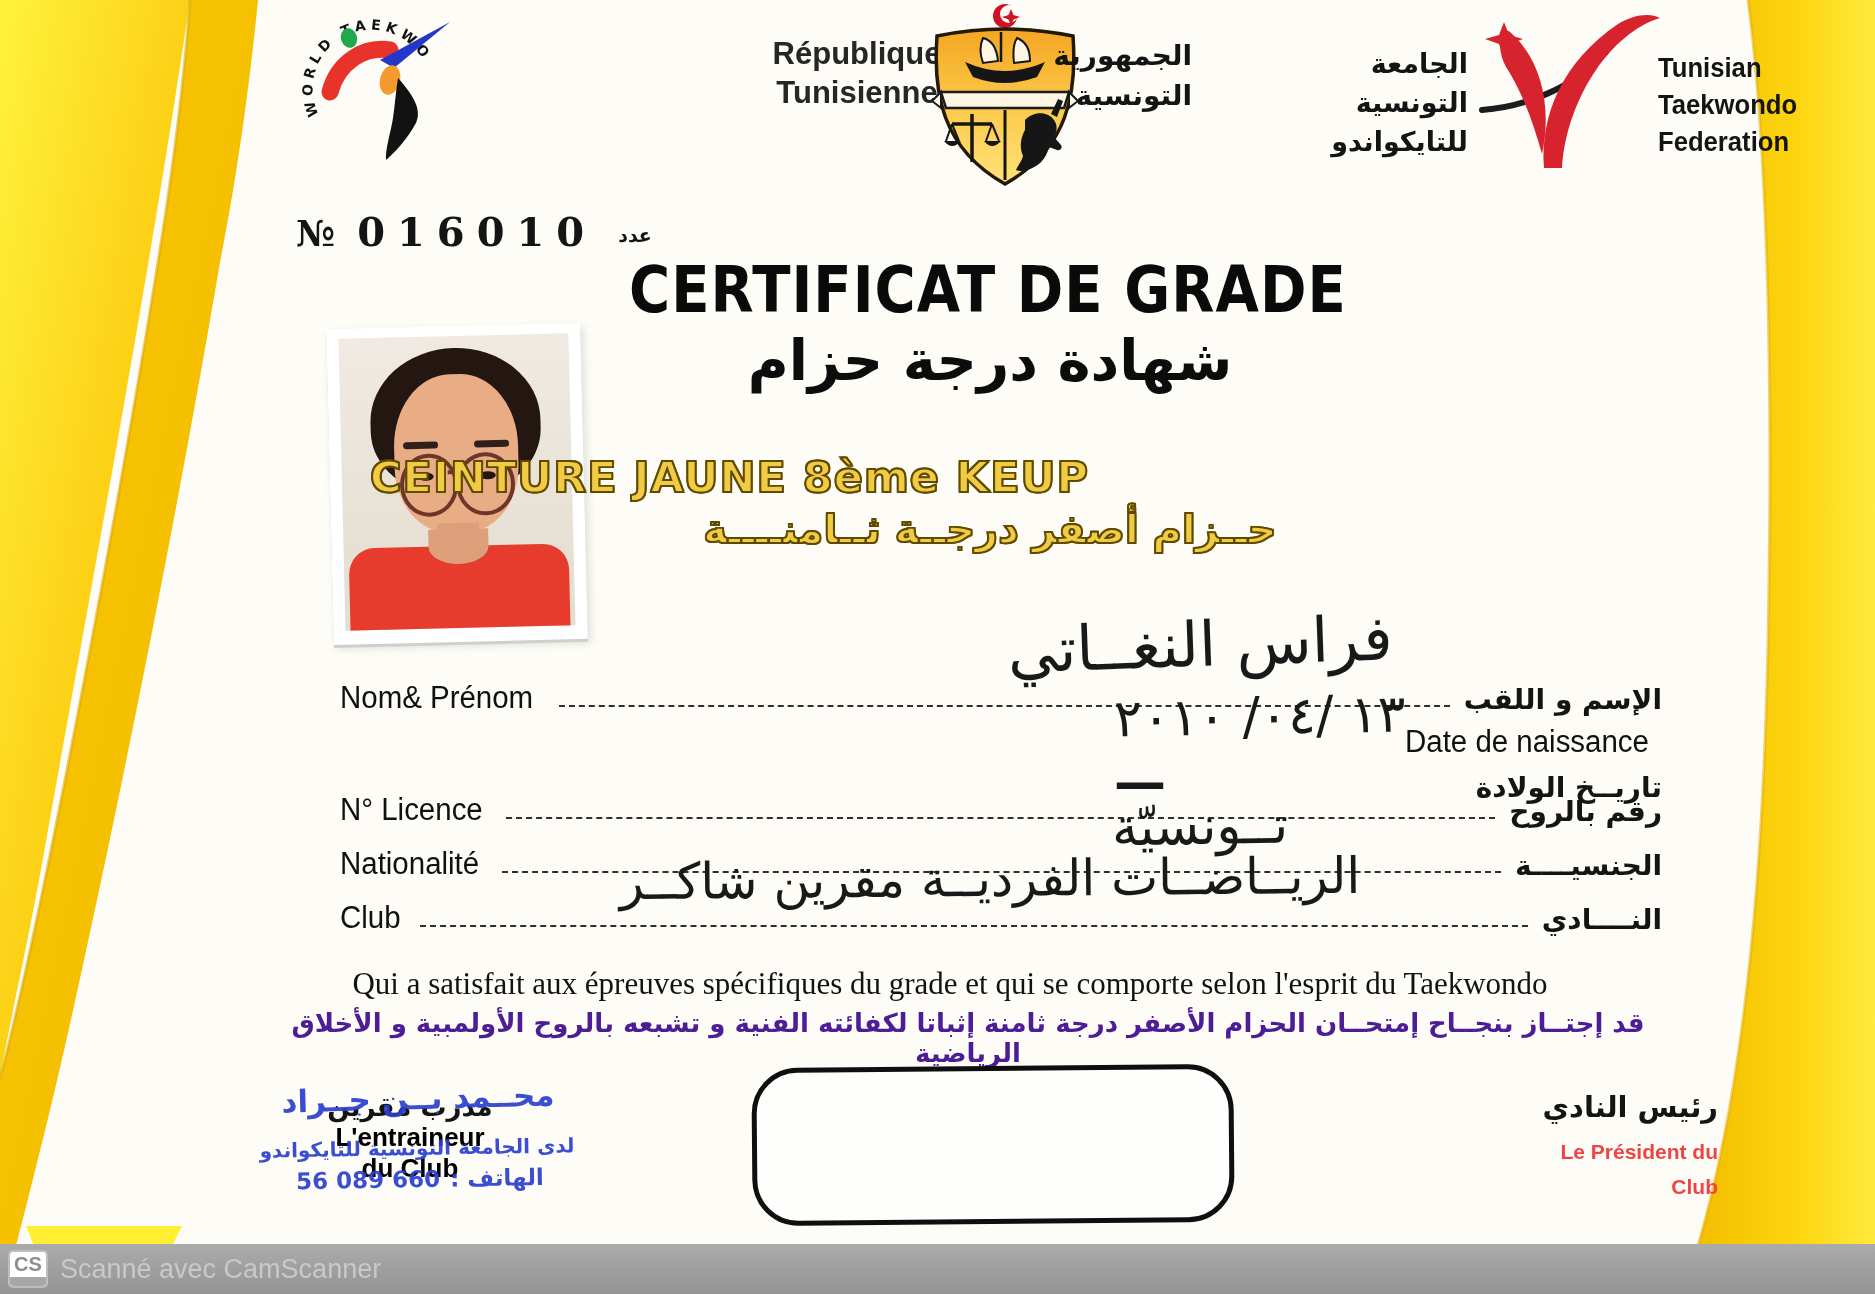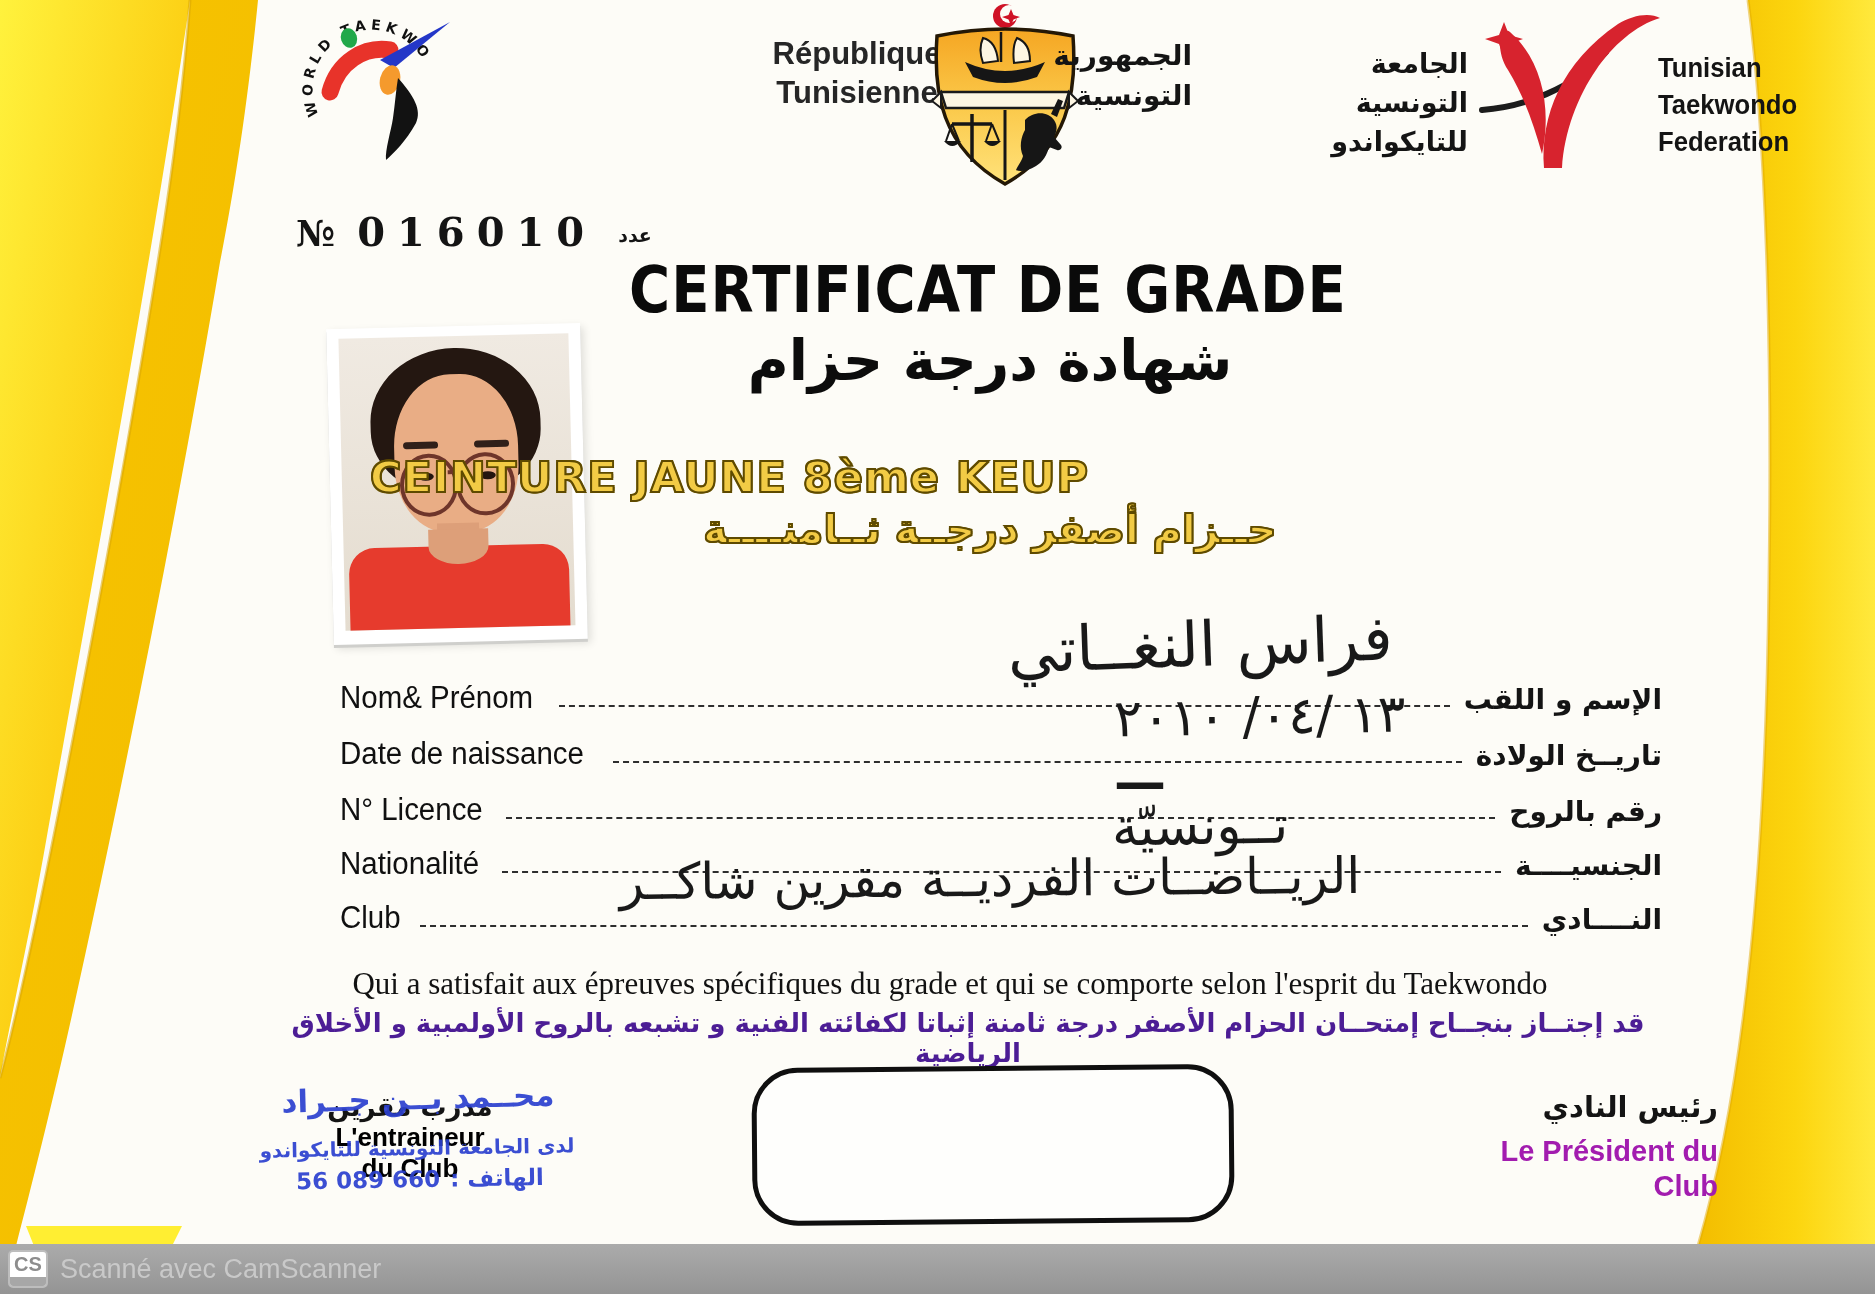--- a/index.html
+++ b/index.html
@@ -74,21 +74,21 @@
 
   
   .stamp-box{left:752px;top:1066px;width:472px;height:148px;border:5px solid #0f0f0f;
              border-radius:46px;transform:rotate(-.5deg);z-index:2;background:#fefefc;}
   .trainer{left:250px;top:1092px;width:320px;text-align:center;z-index:3;}
   .trainer .ar{font-family:"DejaVu Sans",sans-serif;font-size:26px;font-weight:700;direction:rtl;}
   .trainer .fr{font-size:26px;font-weight:700;color:#000000;line-height:31px;}
   .stamp-blue{color:#2b40cf;font-family:"DejaVu Sans",sans-serif;font-weight:700;z-index:5;opacity:.92;}
   .president{left:1448px;top:1090px;width:270px;text-align:right;z-index:2;}
   .president .ar{font-family:"DejaVu Sans",sans-serif;font-size:29px;font-weight:700;direction:rtl;}
-  .president .fr{font-size:29px;font-weight:700;color:#a21caf;line-height:35px;margin-top:10px;}
+  .president .fr{font-size:21px;font-weight:700;color:#ef4444;line-height:35px;margin-top:10px;}
 
   
   .cs-bar{left:0;bottom:0;width:100%;height:50px;background:linear-gradient(180deg,#ababab,#949494);
           z-index:9;display:flex;align-items:center;}
   .cs-badge{width:40px;height:38px;margin-left:8px;background:#fff;border:2px solid #bdbdbd;
             border-radius:5px;box-sizing:border-box;display:flex;flex-direction:column;overflow:hidden;}
   .cs-badge .cs-txt{flex:1;display:flex;align-items:center;justify-content:center;
             font-size:20px;font-weight:700;color:#8d8d8d;}
   .cs-badge .cs-tab{height:9px;background:#a7a7a7;}
   .cs-text{margin-left:12px;font-size:27px;color:#c9c9c9;}
@@ -230,21 +230,21 @@
   <div class="abs title-ar">شهادة درجة حزام</div>
 
   <div class="abs grade-fr gold">CEINTURE JAUNE 8ème KEUP</div>
   <div class="abs grade-ar gold">حــزام أصفر درجــة ثــامنــــة</div>
 
   <div class="abs row" style="top:668px;">
     <span class="lf">Nom&amp; Prénom</span>
     <span class="line"></span>
     <span class="la">الإسم و اللقب</span>
   </div>
-  <div class="abs row" style="top:724px;">
+  <div class="abs row" style="top:724px;flex-direction:column;">
     <span class="lf">Date de naissance</span>
     <span class="line"></span>
     <span class="la">تاريــخ الولادة</span>
   </div>
   <div class="abs row" style="top:780px;">
     <span class="lf">N° Licence</span>
     <span class="line"></span>
     <span class="la">رقم بالروح</span>
   </div>
   <div class="abs row" style="top:834px;text-align:center;">

